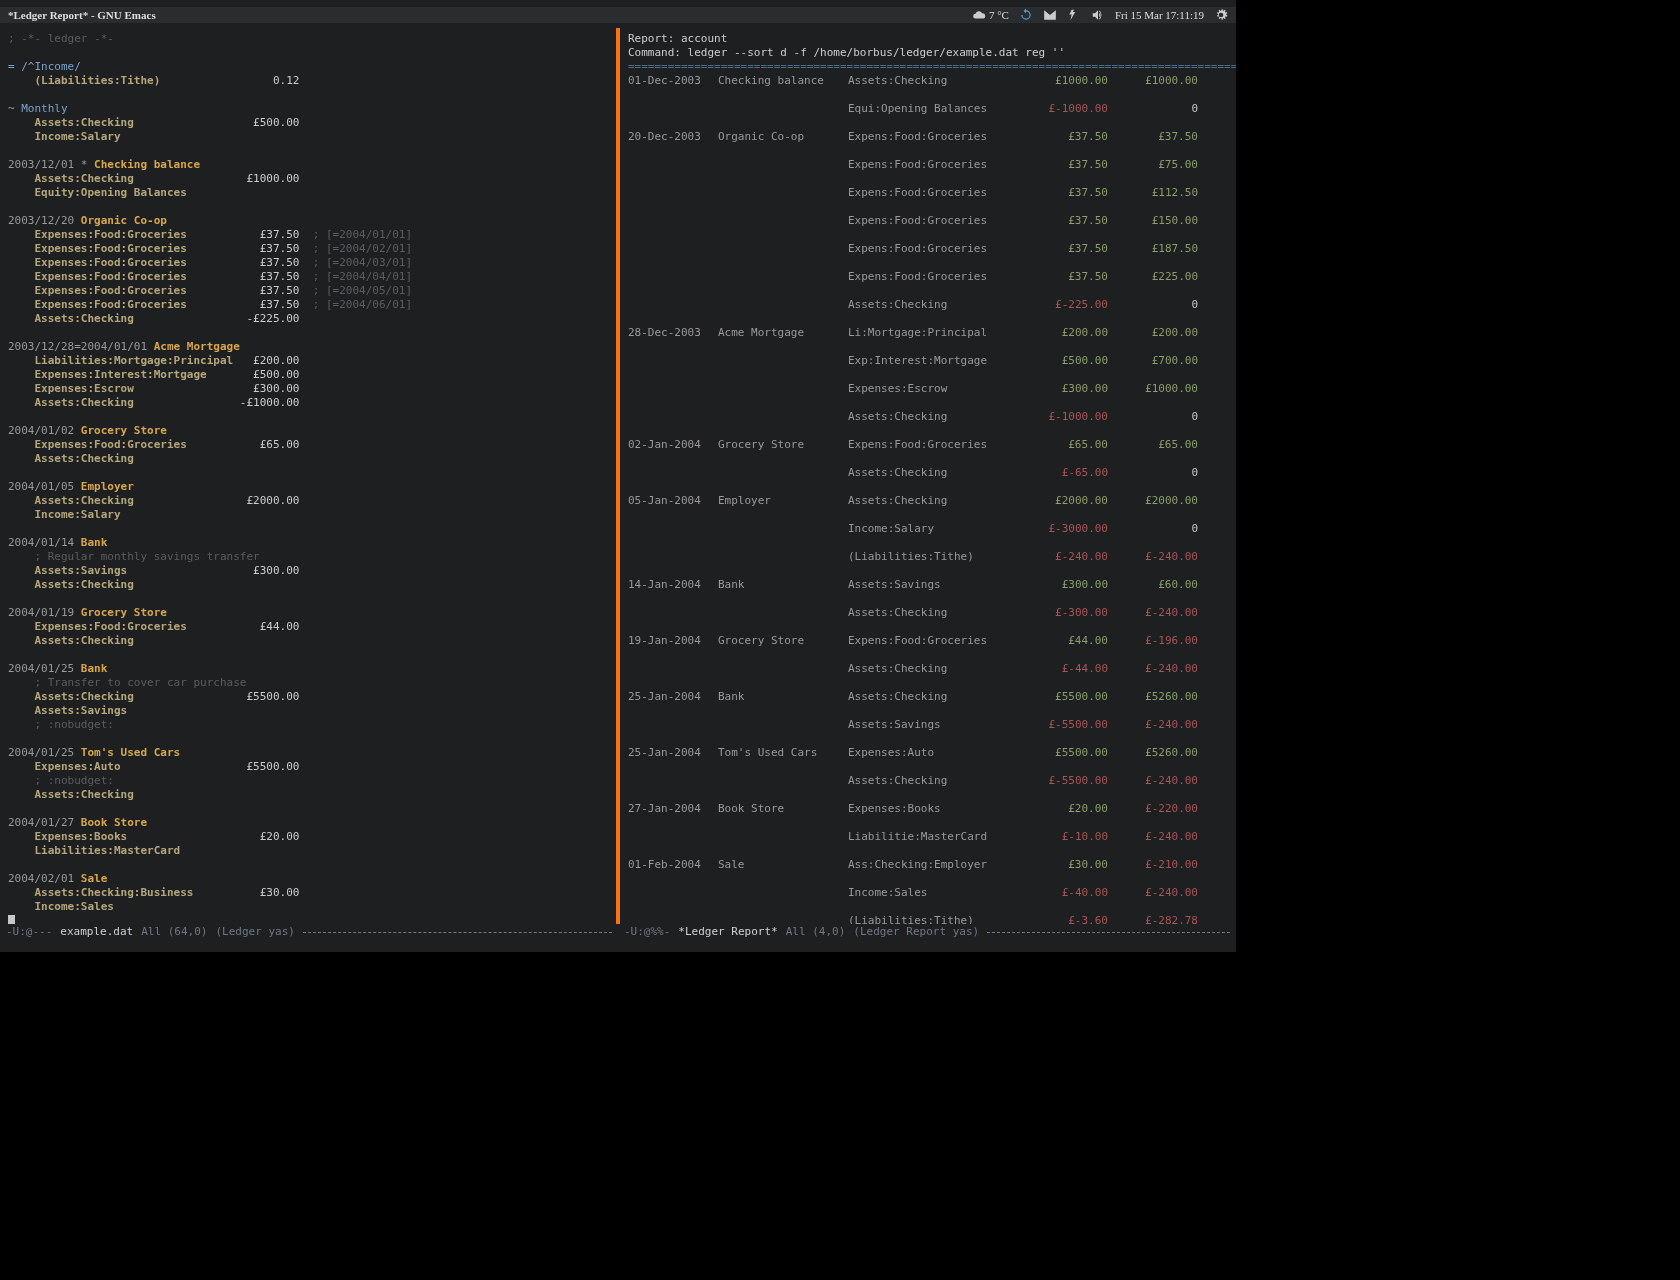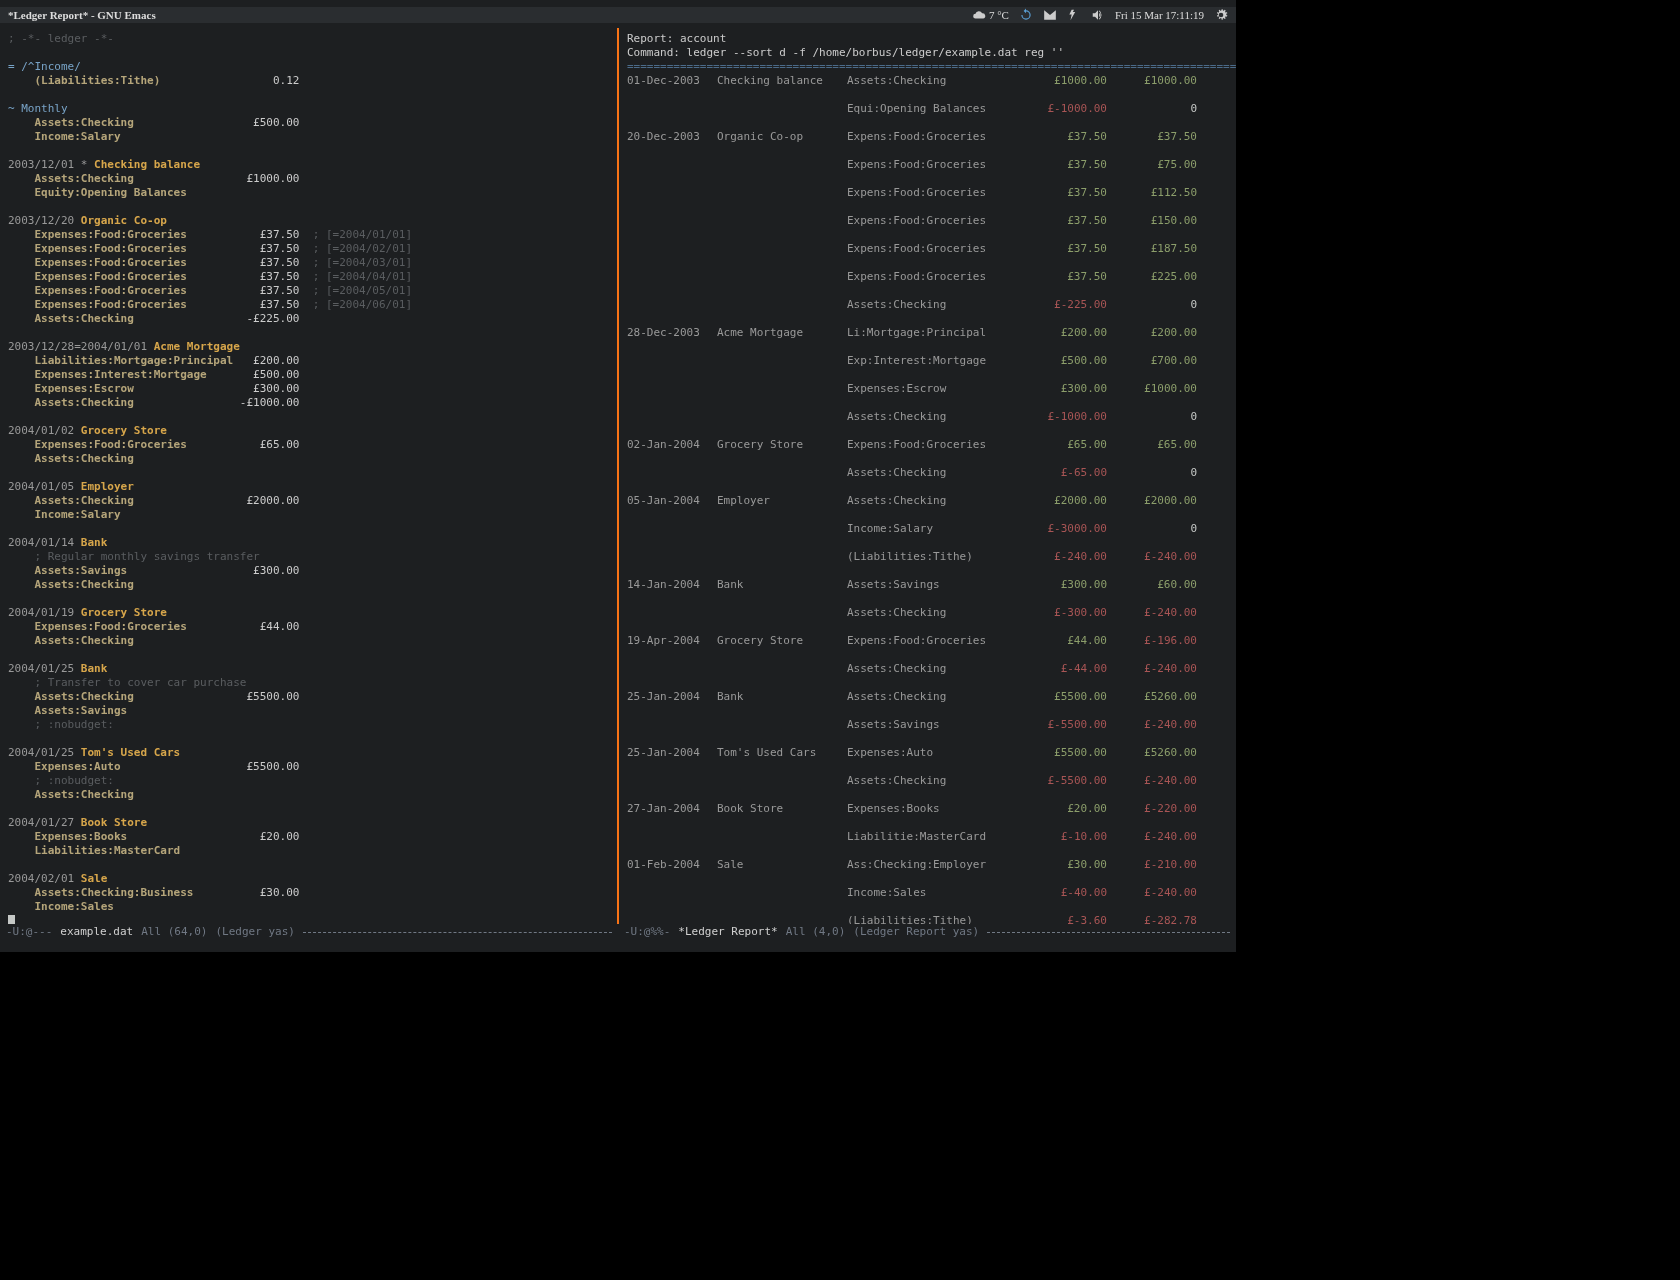--- a/index.html
+++ b/index.html
@@ -3,21 +3,21 @@
 <meta charset="utf-8">
 <style>
   html,body{margin:0;padding:0;background:#000;font-family:"DejaVu Sans Mono","Courier New",monospace;font-size:11px;color:#c5c8c6;width:1680px;height:1280px;overflow:hidden}
   .screen{width:1236px;height:952px;background:#1d1f21;position:relative}
   .titlebar{position:absolute;top:7px;left:0;right:0;height:16px;background:#2a2d30;color:#ddd;display:flex;align-items:center;padding:0 8px;font-family:Liberation Serif, serif;font-size:11px}
   .title-left{font-weight:bold}
   .title-right{margin-left:auto;display:flex;align-items:center;gap:10px;color:#ddd}
   .title-right svg{width:14px;height:14px;fill:#ccc}
   .panes{position:absolute;top:28px;left:0;right:0;bottom:28px;display:flex}
   .pane{flex:1;overflow:hidden;padding:4px 8px;white-space:pre;line-height:14px;font-size:11px}
-  .pane-left{border-right:2px solid #f97316}
+  .pane-left{border-right:4px solid #f97316}
   .comment{color:#5a5d60}
   .directive{color:#78a3c7}
   .payee{color:#d7a64b;font-weight:bold}
   .account{color:#b5a57a;font-weight:bold}
   .date{color:#999}
   .amount{color:#ccc}
   .hdr{color:#ccc}
   .sep{color:#4b6b8a}
   .green{color:#8c9e6b}
   .red{color:#a85555}
@@ -152,21 +152,21 @@
 <span class="rline"><span class="c-date"></span><span class="c-payee"></span><span class="c-acct">Exp:Interest:Mortgage</span><span class="c-amt green">£500.00</span><span class="c-bal green">£700.00</span></span>
 <span class="rline"><span class="c-date"></span><span class="c-payee"></span><span class="c-acct">Expenses:Escrow</span><span class="c-amt green">£300.00</span><span class="c-bal green">£1000.00</span></span>
 <span class="rline"><span class="c-date"></span><span class="c-payee"></span><span class="c-acct">Assets:Checking</span><span class="c-amt red">£-1000.00</span><span class="c-bal ">0</span></span>
 <span class="rline"><span class="c-date">02-Jan-2004</span><span class="c-payee">Grocery Store</span><span class="c-acct">Expens:Food:Groceries</span><span class="c-amt green">£65.00</span><span class="c-bal green">£65.00</span></span>
 <span class="rline"><span class="c-date"></span><span class="c-payee"></span><span class="c-acct">Assets:Checking</span><span class="c-amt red">£-65.00</span><span class="c-bal ">0</span></span>
 <span class="rline"><span class="c-date">05-Jan-2004</span><span class="c-payee">Employer</span><span class="c-acct">Assets:Checking</span><span class="c-amt green">£2000.00</span><span class="c-bal green">£2000.00</span></span>
 <span class="rline"><span class="c-date"></span><span class="c-payee"></span><span class="c-acct">Income:Salary</span><span class="c-amt red">£-3000.00</span><span class="c-bal ">0</span></span>
 <span class="rline"><span class="c-date"></span><span class="c-payee"></span><span class="c-acct">(Liabilities:Tithe)</span><span class="c-amt red">£-240.00</span><span class="c-bal red">£-240.00</span></span>
 <span class="rline"><span class="c-date">14-Jan-2004</span><span class="c-payee">Bank</span><span class="c-acct">Assets:Savings</span><span class="c-amt green">£300.00</span><span class="c-bal green">£60.00</span></span>
 <span class="rline"><span class="c-date"></span><span class="c-payee"></span><span class="c-acct">Assets:Checking</span><span class="c-amt red">£-300.00</span><span class="c-bal red">£-240.00</span></span>
-<span class="rline"><span class="c-date">19-Apr-2004</span><span class="c-payee">Grocery Store</span><span class="c-acct">Expens:Food:Groceries</span><span class="c-amt green">£44.00</span><span class="c-bal red">£-196.00</span></span>
+<span class="rline"><span class="c-date">19-Jan-2004</span><span class="c-payee">Grocery Store</span><span class="c-acct">Expens:Food:Groceries</span><span class="c-amt green">£44.00</span><span class="c-bal red">£-196.00</span></span>
 <span class="rline"><span class="c-date"></span><span class="c-payee"></span><span class="c-acct">Assets:Checking</span><span class="c-amt red">£-44.00</span><span class="c-bal red">£-240.00</span></span>
 <span class="rline"><span class="c-date">25-Jan-2004</span><span class="c-payee">Bank</span><span class="c-acct">Assets:Checking</span><span class="c-amt green">£5500.00</span><span class="c-bal green">£5260.00</span></span>
 <span class="rline"><span class="c-date"></span><span class="c-payee"></span><span class="c-acct">Assets:Savings</span><span class="c-amt red">£-5500.00</span><span class="c-bal red">£-240.00</span></span>
 <span class="rline"><span class="c-date">25-Jan-2004</span><span class="c-payee">Tom's Used Cars</span><span class="c-acct">Expenses:Auto</span><span class="c-amt green">£5500.00</span><span class="c-bal green">£5260.00</span></span>
 <span class="rline"><span class="c-date"></span><span class="c-payee"></span><span class="c-acct">Assets:Checking</span><span class="c-amt red">£-5500.00</span><span class="c-bal red">£-240.00</span></span>
 <span class="rline"><span class="c-date">27-Jan-2004</span><span class="c-payee">Book Store</span><span class="c-acct">Expenses:Books</span><span class="c-amt green">£20.00</span><span class="c-bal red">£-220.00</span></span>
 <span class="rline"><span class="c-date"></span><span class="c-payee"></span><span class="c-acct">Liabilitie:MasterCard</span><span class="c-amt red">£-10.00</span><span class="c-bal red">£-240.00</span></span>
 <span class="rline"><span class="c-date">01-Feb-2004</span><span class="c-payee">Sale</span><span class="c-acct">Ass:Checking:Employer</span><span class="c-amt green">£30.00</span><span class="c-bal red">£-210.00</span></span>
 <span class="rline"><span class="c-date"></span><span class="c-payee"></span><span class="c-acct">Income:Sales</span><span class="c-amt red">£-40.00</span><span class="c-bal red">£-240.00</span></span>
 <span class="rline"><span class="c-date"></span><span class="c-payee"></span><span class="c-acct">(Liabilities:Tithe)</span><span class="c-amt red">£-3.60</span><span class="c-bal red">£-282.78</span></span></div>

